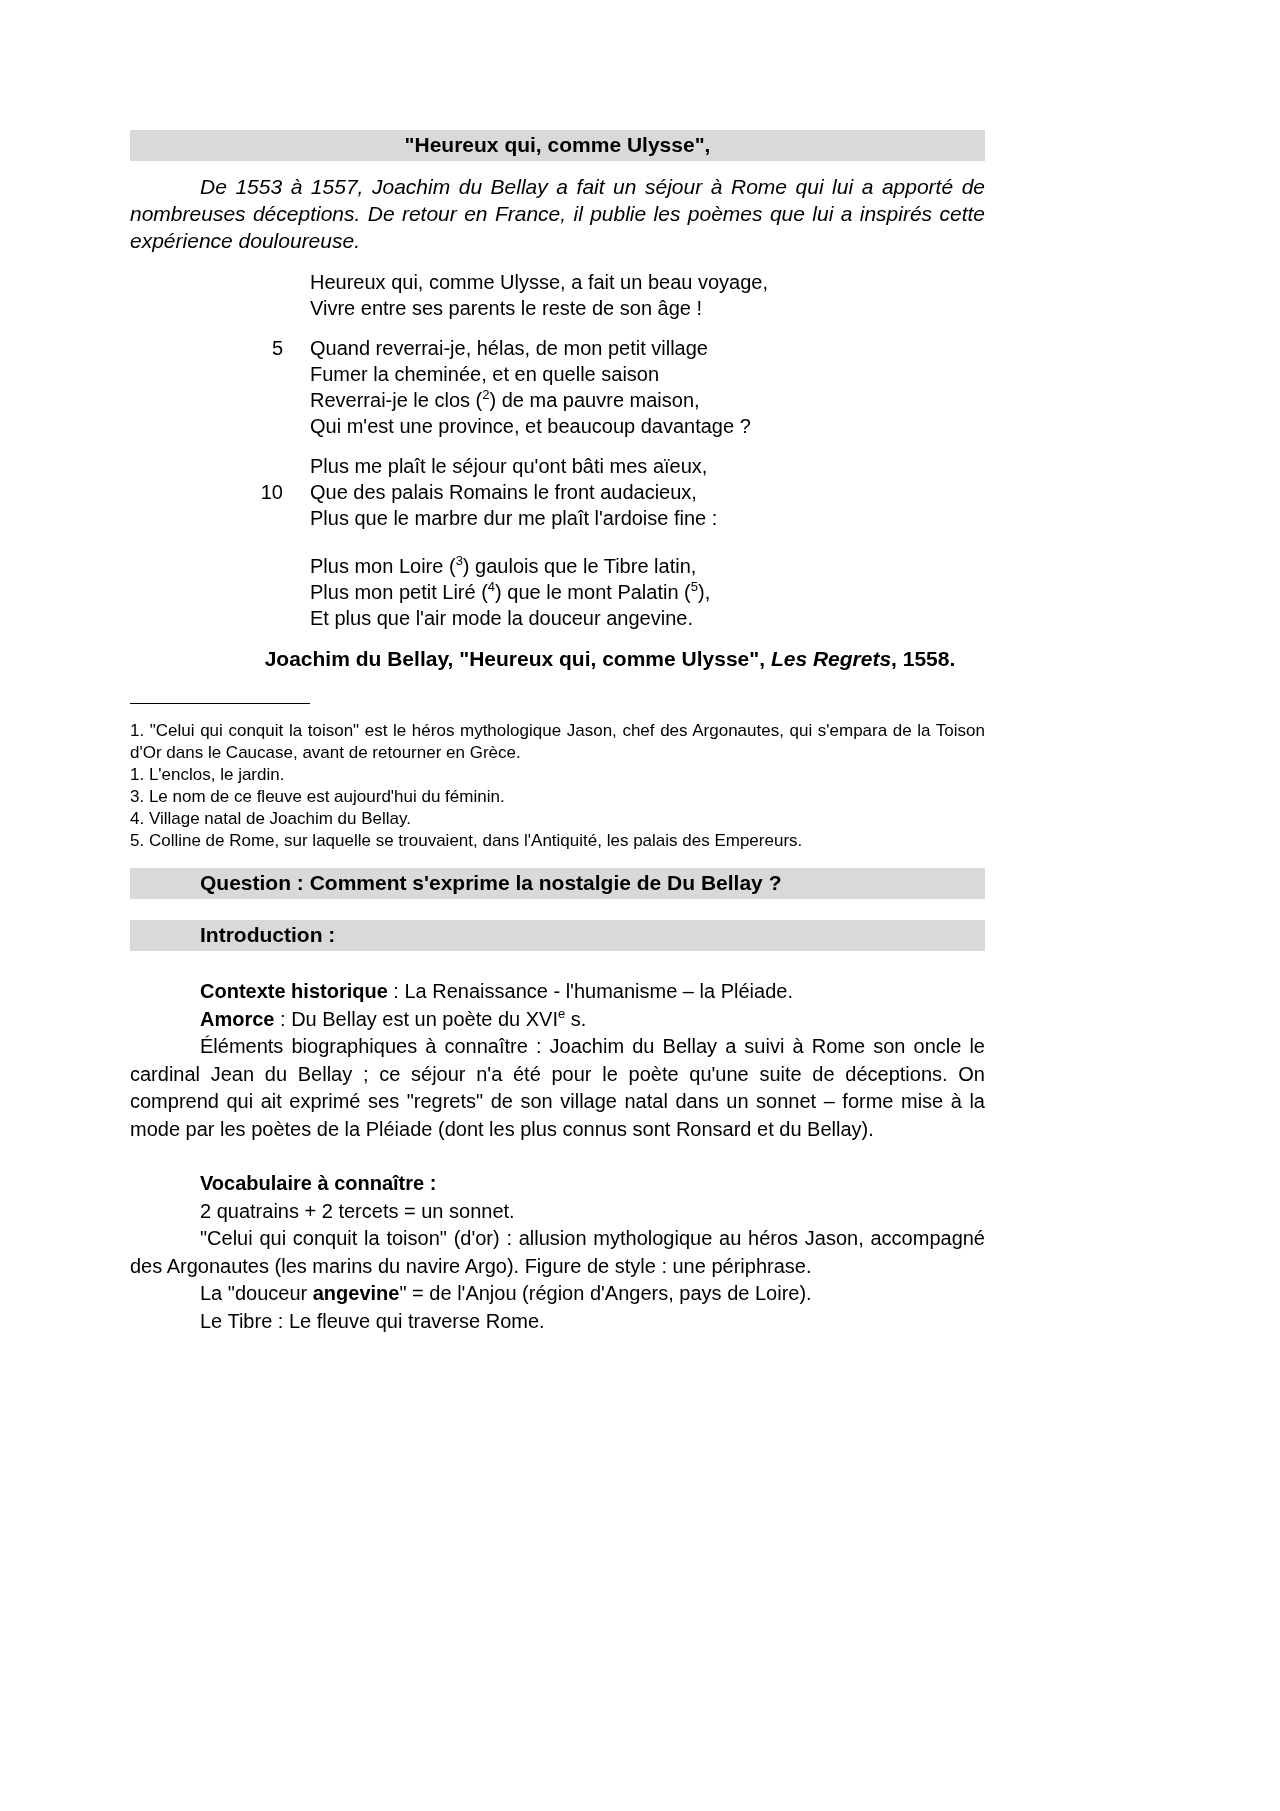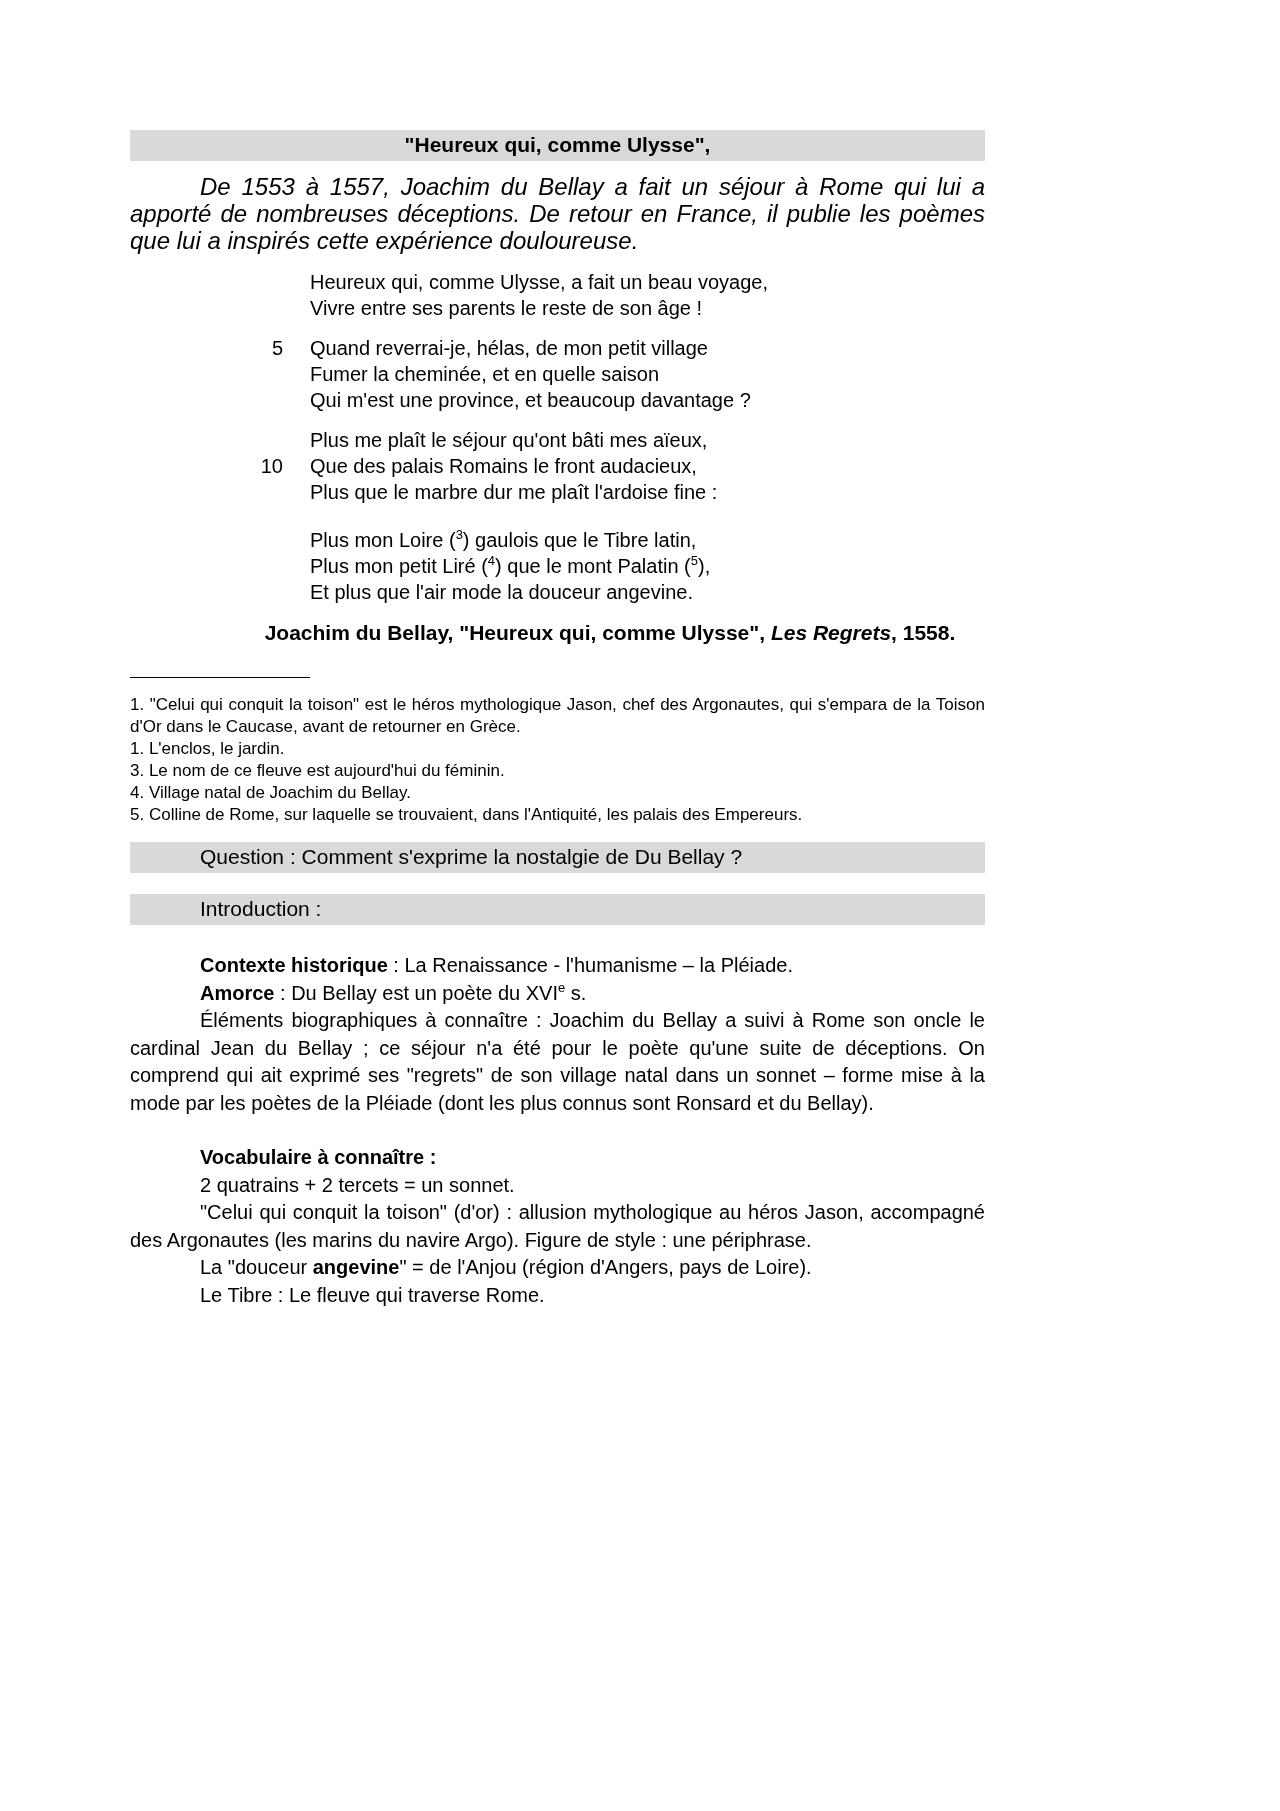--- a/index.html
+++ b/index.html
@@ -26,21 +26,21 @@
   .title-bar {
     background: var(--bar_bg, #d9d9d9);
     text-align: center;
     font-weight: bold;
     font-size: 21px;
     padding: 3px 0 4px 0;
   }
   .intro {
     margin-top: 12px;
     font-style: italic;
-    font-size: 24px;
+    font-size: 21px;
     line-height: 27px;
     text-align: justify;
     text-indent: 70px;
   }
   .poem {
     margin-top: 15px;
     font-size: 20px;
     line-height: 26px;
   }
   .stanza { margin-bottom: 14px; }
@@ -66,21 +66,21 @@
     height: 0;
   }
   .footnotes {
     margin-top: 16px;
     font-size: 17px;
     line-height: 22px;
   }
   .footnote { text-align: justify; }
   .section-bar {
     background: var(--bar_bg, #d9d9d9);
-    font-weight: normal;
+    font-weight: bold;
     font-size: 21px;
     padding: 3px 0 4px 70px;
   }
   .question-bar { margin-top: 16px; }
   .introduction-bar { margin-top: 21px; }
   .paragraphs {
     margin-top: 27px;
     font-size: 20px;
     line-height: 27.5px;
   }
@@ -123,20 +123,21 @@
           <div class="poem-line">
             <span class="line-num">5</span>
             <span class="line-text"><span>Quand reverrai-je, hélas, de mon petit village</span></span>
           </div>
           <div class="poem-line">
             <span class="line-num"></span>
             <span class="line-text"><span>Fumer la cheminée, et en quelle saison</span></span>
           </div>
           <div class="poem-line">
             <span class="line-num"></span>
+            <span class="line-text"><span>Reverrai-je le clos (</span><sup>2</sup><span>) de ma pauvre maison,</span></span>
           </div>
           <div class="poem-line">
             <span class="line-num"></span>
             <span class="line-text"><span>Qui m'est une province, et beaucoup davantage ?</span></span>
           </div>
         </div>
         <div class="stanza">
           <div class="poem-line">
             <span class="line-num"></span>
             <span class="line-text"><span>Plus me plaît le séjour qu'ont bâti mes aïeux,</span></span>

